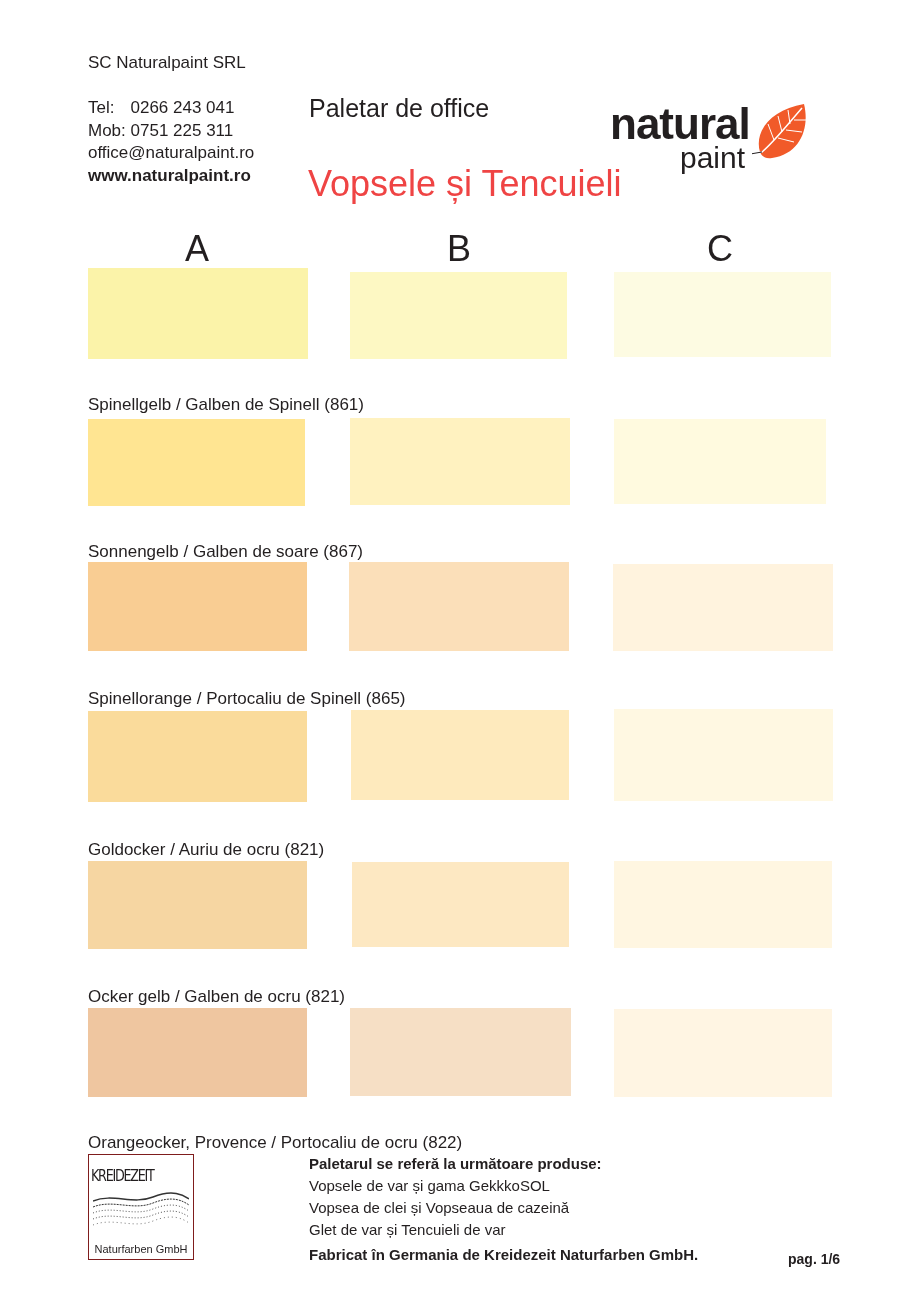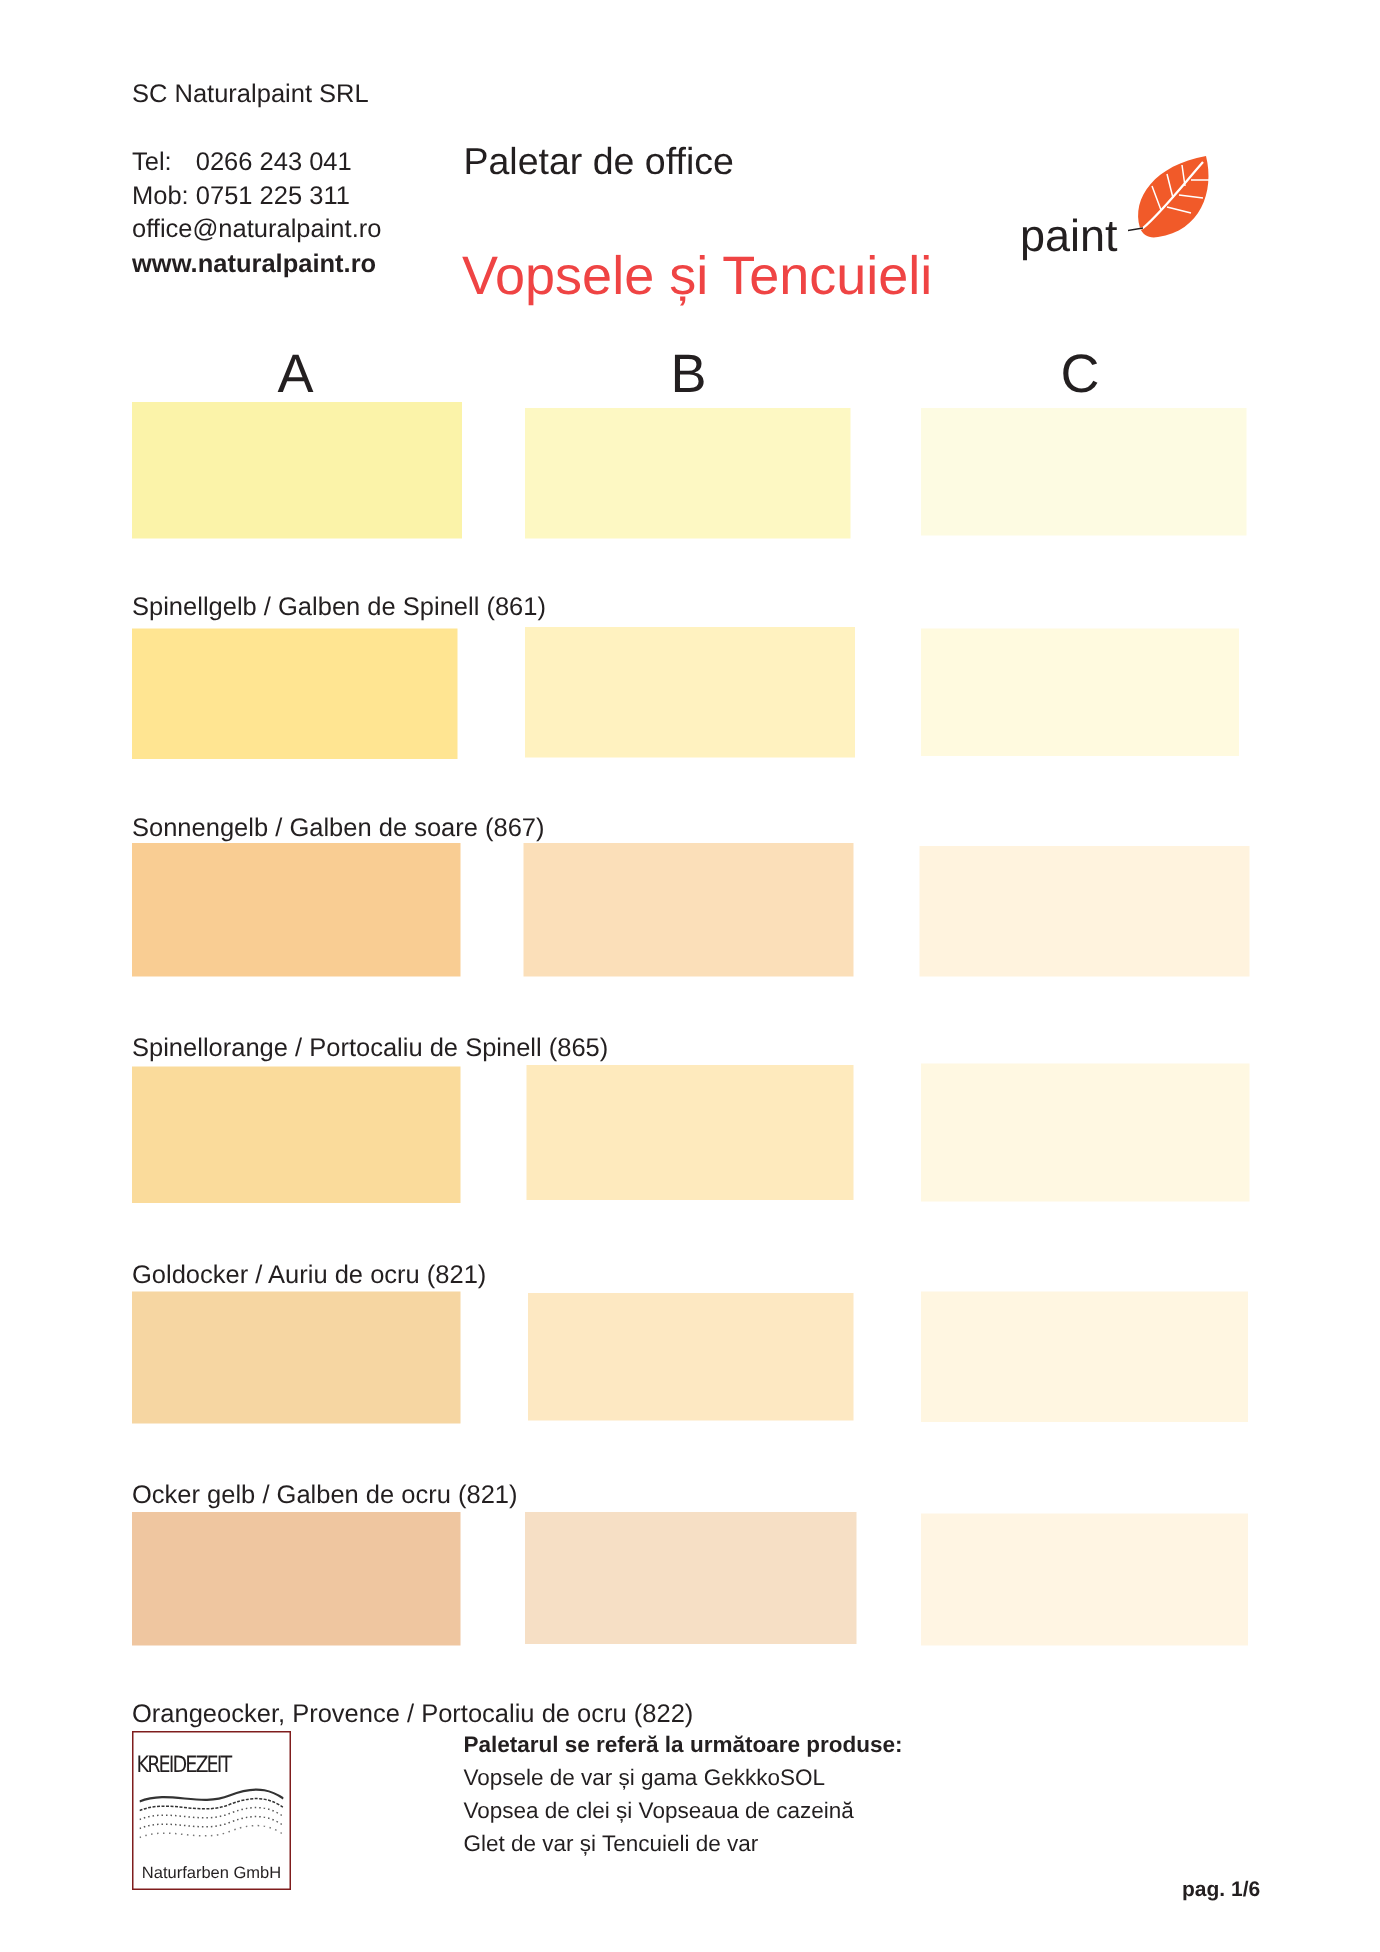--- a/index.html
+++ b/index.html
@@ -36,20 +36,21 @@
   <div><span>Tel:</span><span class="tel-gap"></span><span>0266 243 041</span></div>
   <div><span>Mob:</span> <span>0751 225 311</span></div>
   <div>office@naturalpaint.ro</div>
   <div class="web">www.naturalpaint.ro</div>
 </div>
 
 <div class="abs title1">Paletar de office</div>
 <div class="abs title2">Vopsele și Tencuieli</div>
 
 <div class="abs logo">
+  <span class="nat">natural</span>
   <span class="pnt">paint</span>
   <svg width="60" height="62" viewBox="0 0 60 62">
     <path d="M8 50 C2 30, 18 8, 52 2 C58 26, 48 52, 20 56 C14 57, 10 55, 8 50 Z" fill="#f15a29"></path>
     <path d="M-30 60 L10 50 C22 40, 36 22, 50 6" stroke="#ffffff" stroke-width="1.5" fill="none"></path>
     <path d="M-60 62 L10 50" stroke="#231f20" stroke-width="1" fill="none"></path>
     <path d="M22 38 L16 22 M30 30 L26 14 M38 22 L36 8 M26 36 L42 40 M34 28 L50 30 M42 18 L54 18" stroke="#ffffff" stroke-width="1" fill="none"></path>
   </svg>
 </div>
 
 <div class="abs colhdr" style="left:177px;">A</div>
@@ -96,15 +97,16 @@
     <path d="M0 34 C20 26, 40 38, 60 30 S90 28, 96 32" stroke="#777" stroke-width="1" fill="none" stroke-dasharray="1 3"></path>
   </svg>
   <div class="kzsub">Naturfarben GmbH</div>
 </div>
 
 <div class="abs footer">
   <div class="b">Paletarul se referă la următoare produse:</div>
   <div>Vopsele de var și gama GekkkoSOL</div>
   <div>Vopsea de clei și Vopseaua de cazeină</div>
   <div>Glet de var și Tencuieli de var</div>
+  <div class="made">Fabricat în Germania de Kreidezeit Naturfarben GmbH.</div>
 </div>
 
 <div class="abs page">pag. 1/6</div>
 
 </body></html>

